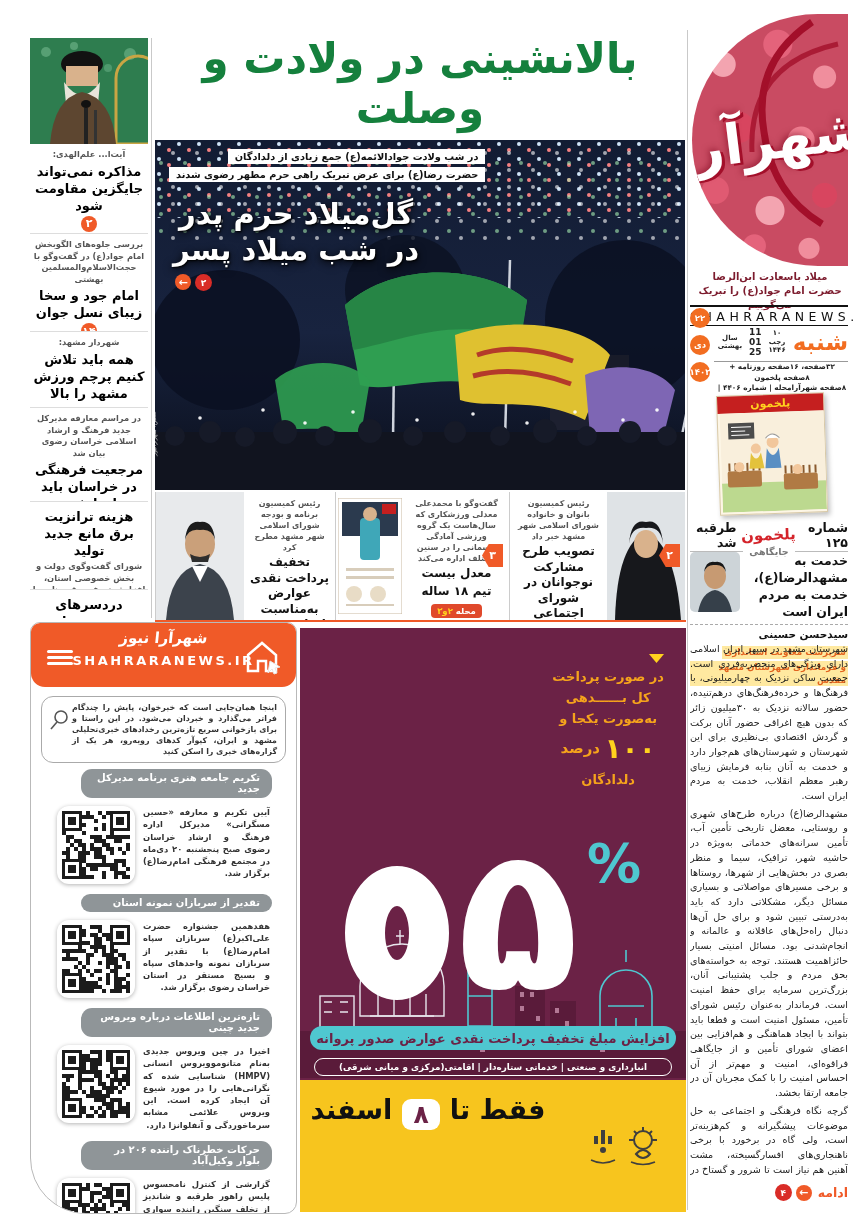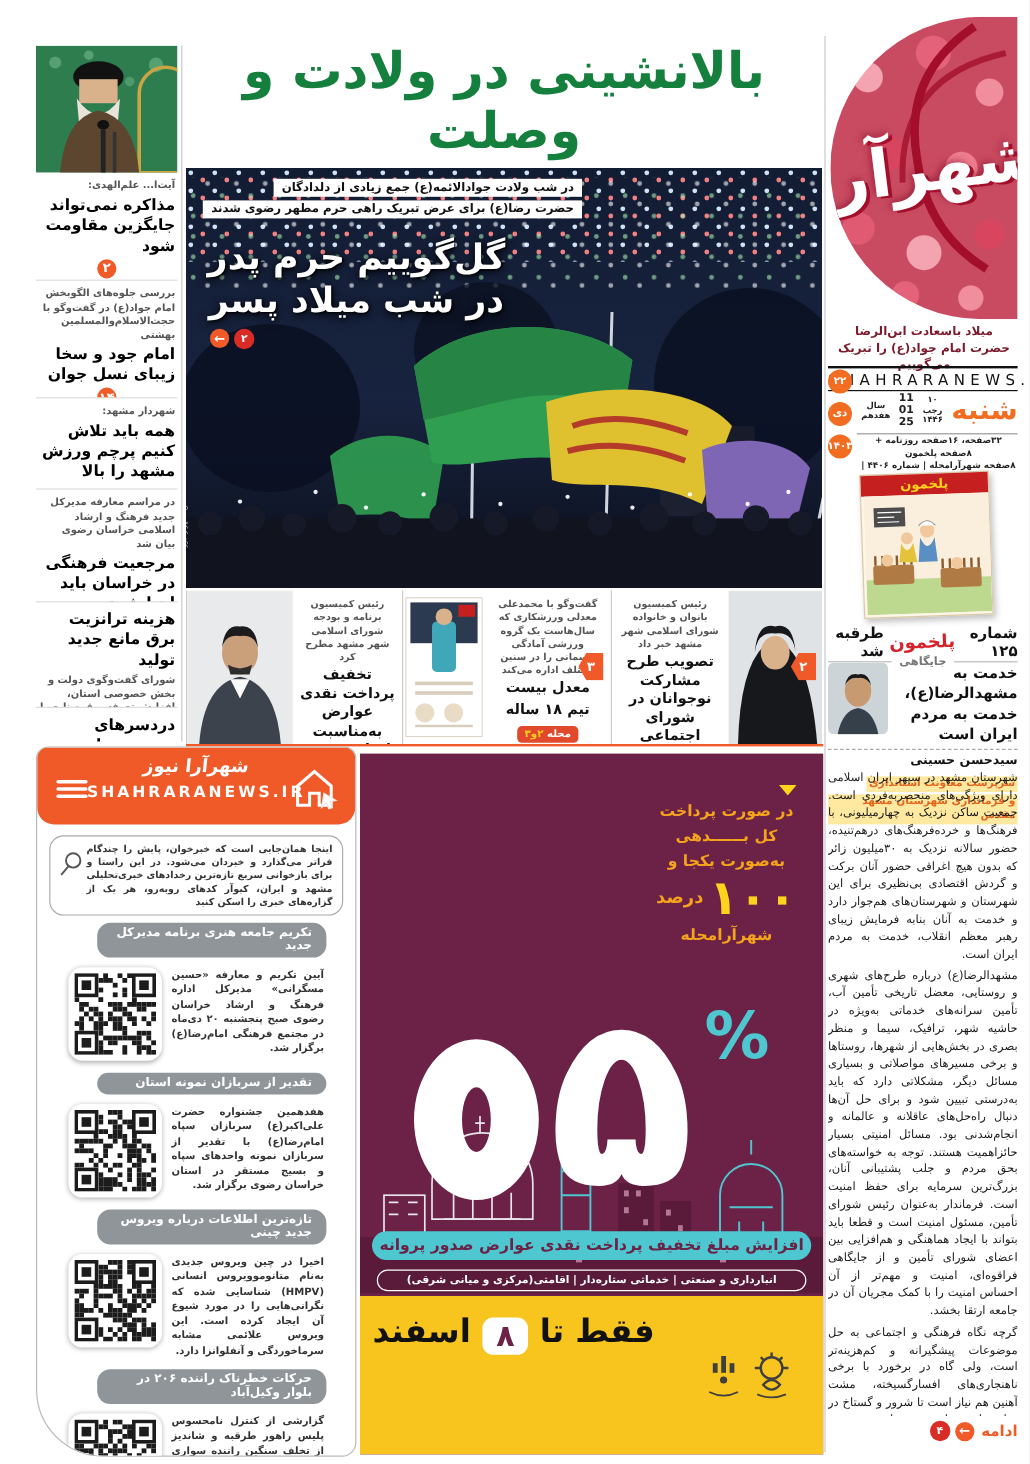--- a/index.html
+++ b/index.html
@@ -9,21 +9,21 @@
   
   .circ{display:flex;align-items:center;justify-content:center;border-radius:50%;
         color:#fff;font-weight:bold;flex:0 0 auto}
   .pnum{width:17px;height:17px;background:#d92c27;font-size:9px}
   .anum{width:16px;height:16px;background:#f05a28;font-size:11px}
   .vline{position:absolute;width:1px;background:#c9c9c9}
   
   .sidebar{left:30px;top:38px;width:118px}
   .sb-photo{width:118px;height:106px;overflow:hidden}
   .sb-items{width:118px;height:474px;overflow:hidden}
-  .sb-item{border-bottom:1px solid #ddd;padding:5px 2px 4px;overflow:hidden}
+  .sb-item{border-bottom:1px solid #ddd;padding:5px 2px 4px;text-align:center;overflow:hidden}
   .kick{font-size:8.3px;line-height:11.5px;color:#555;margin:0 0 2px;font-weight:bold}
   .sb-item h3{font-size:13px;line-height:17px;margin:1px 0 2px;color:#000}
   .sb-item .anum{margin:1px auto 0}
   
   .lead{left:155px;top:34px;width:530px;text-align:center}
   .lead h1{margin:0;font-size:42px;line-height:50px;color:#15803d}
   .lead .sub{position:relative;margin-top:14px;font-size:12.5px;font-weight:bold;color:#222}
   .lead .refs{position:absolute;left:12px;top:-1px;display:flex;gap:4px}
   
   .photo{left:155px;top:140px;width:530px;height:350px;overflow:hidden;background:#0d1424}
@@ -106,21 +106,21 @@
   .article p{margin:0 0 3px;font-size:9.6px;line-height:14.7px;text-align:justify;color:#1a1a1a}
   .controw{position:absolute;top:1184px;right:0;width:158px;display:flex;align-items:center;
            justify-content:flex-end;gap:4px;direction:ltr}
   .controw .lbl{color:#f05a28;font-weight:bold;font-size:12.5px;margin-left:2px}
   
   .ad{left:300px;top:628px;width:386px;height:584px;background:#6b2246;overflow:hidden}
   .paynote{position:absolute;top:26px;right:22px;text-align:center;color:#f5a31c;font-weight:bold}
   .paynote .tri{width:15px;height:9px;background:#ffd21e;margin:0 0 3px auto;
                 clip-path:polygon(0 0,100% 0,50% 100%)}
   .paynote .l{font-size:13px;line-height:21px}
-  .paynote .hundred{font-size:40px;color:#ffd21e;line-height:40px;vertical-align:middle}
+  .paynote .hundred{font-size:28px;color:#ffd21e;line-height:40px;vertical-align:middle}
   .paynote .pword{font-size:15px}
   .skyline{position:absolute;top:238px;left:0;width:386px;height:212px}
   .bignum{position:absolute;top:208px;left:0;right:0;display:flex;justify-content:center;
           align-items:flex-start;gap:8px;z-index:3}
   .bignum .pct{font-size:54px;font-weight:bold;color:#4fc7d0;margin-top:-4px}
   .bignum .five{font-size:200px;line-height:150px;font-weight:bold;color:#fff;margin-top:8px}
   .bignum .zero{width:104px;height:134px;border:40px solid #fff;border-radius:50%;
                 box-sizing:border-box;margin-top:30px}
   .tealpill{position:absolute;top:398px;left:10px;right:10px;height:24px;background:#4fc7d0;
             border-radius:13px;display:flex;align-items:center;justify-content:center;
@@ -305,21 +305,21 @@
           <circle cx="420" cy="272" r="1.8"></circle>
           <circle cx="468" cy="280" r="1.8"></circle>
           <circle cx="502" cy="270" r="1.8"></circle>
       </g>
     </svg>
     <div class="ph-kick">
       <div>در شب ولادت جوادالائمه(ع) جمع زیادی از دلدادگان</div>
       <div>حضرت رضا(ع) برای عرض تبریک راهی حرم مطهر رضوی شدند</div>
     </div>
     <div class="ph-head">
-      <div>گل‌گوییم حرم پدر</div>
+      <div>گل‌میلاد حرم پدر</div>
       <div>در شب میلاد پسر</div>
     </div>
     <div class="ph-refs">
       <span class="circ pnum">۲</span>
       <span class="circ anum">←</span>
     </div>
     <span class="ph-credit">عکس: شهرآرانیوز</span>
   </figure>
 
   <section class="abs strip">
@@ -402,21 +402,21 @@
         <div>رجب</div>
         <div>۱۴۴۶</div>
       </span>
       <span class="mini greg">
         <div>11</div>
         <div>01</div>
         <div>25</div>
       </span>
       <span class="mini">
         <div>سال</div>
-        <div>هفدهم</div>
+        <div>بهشتی</div>
       </span>
     </div>
     <div class="pubinfo">
       <div>۳۲صفحه، ۱۶صفحه روزنامه + ۸صفحه پلخمون</div>
       <div>۸صفحه شهرآرامحله | شماره ۴۴۰۶ | ۵۰۰۰تومان</div>
     </div>
 
     <div class="cartoon">
       <div class="ct-band">پلخمون</div>
       <svg width="104" height="99">
@@ -481,21 +481,21 @@
   <section class="abs ad">
     <div class="paynote">
       <div class="tri"></div>
       <div class="l">در صورت پرداخت</div>
       <div class="l">کل بــــــدهی</div>
       <div class="l">به‌صورت یکجا و</div>
       <div class="l">
         <span class="hundred">۱۰۰</span>
         <span class="pword">درصد</span>
       </div>
-      <div class="l">شهرآرامحله</div>
+      <div class="l">دلدادگان</div>
     </div>
 
     <svg class="skyline" viewBox="0 0 386 212">
       <g stroke="#eef0f5" stroke-width="1.4" fill="none" opacity=".95">
         <path d="M60 120 a42 42 0 0 1 84 0 v30 h-84 Z"></path>
         <path d="M70 150 h64 M78 128 v22 M94 122 v28 M110 122 v28 M126 128 v22"></path>
         <path d="M100 78 v-14 m-4 6 h8"></path>
         <rect x="20" y="130" width="34" height="50"></rect>
         <path d="M24 136 h8 M24 146 h8 M40 136 h8 M40 146 h8"></path>
       </g>

